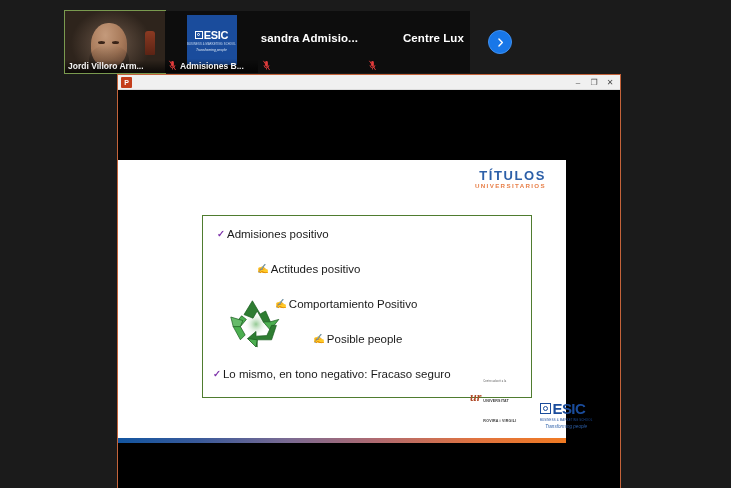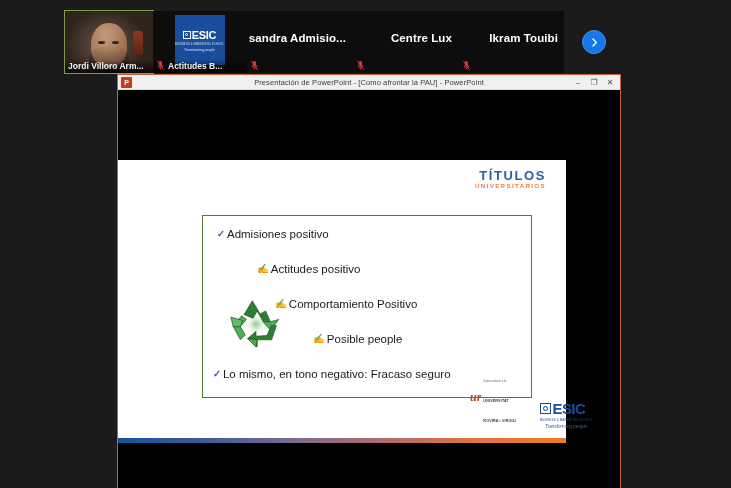--- a/index.html
+++ b/index.html
@@ -33,21 +33,21 @@
   }
   .tile-center-name {
     color:#ffffff; font-size:11.5px; font-weight:bold;
     letter-spacing:.1px; white-space:nowrap; text-align:center;
     padding:0 6px; margin-bottom:8px;
   }
   .mic-off { flex:none; width:9px; height:11px; display:block; }
   .mic-off-bottom { position:absolute; left:4px; bottom:2px; width:9px; height:11px; }
 
   
-  .video-tile { width:88px; }
+  .video-tile { width:100px; }
   .video-bg {
     position:absolute; inset:0;
     background:
       radial-gradient(ellipse 40px 34px at 46% 52%, #6d5b4c 0%, #4a3b30 55%, #2e241c 100%),
       linear-gradient(110deg, #5a6b3a 0%, #7d8a50 18%, #a8a277 33%, #8f7f5c 48%, #6b5440 62%, #4a3326 78%, #2a1c14 100%);
   }
   .head {
     position:absolute; left:26px; top:12px; width:36px; height:44px;
     border-radius:48% 48% 42% 42%;
     background:radial-gradient(ellipse at 40% 28%, #c49a7b 0%, #a87a5a 55%, #7e5640 100%);
@@ -200,21 +200,21 @@
         <div class="esic-sub">BUSINESS &amp; MARKETING SCHOOL</div>
         <div class="esic-tag">Transforming people</div>
       </div>
       <div class="tile-name">
         <svg class="mic-off" viewBox="0 0 12 16">
           <path d="M6 1.5a2 2 0 0 1 2 2v4a2 2 0 0 1-4 0v-4a2 2 0 0 1 2-2z" fill="#e03b3b"></path>
           <path d="M2.5 7.2v.6a3.5 3.5 0 0 0 7 0v-.6" stroke="#e03b3b" stroke-width="1.2" fill="none"></path>
           <path d="M6 11.3v2.6" stroke="#e03b3b" stroke-width="1.2"></path>
           <path d="M1.5 1.2 L10.5 14.6" stroke="#e03b3b" stroke-width="1.4"></path>
         </svg>
-        <span>Actitudes B...</span>
+        <span>Admisiones B...</span>
       </div>
     </div>
 
     <div class="tile name-tile">
       <div class="tile-center-name">sandra  Admisio...</div>
       <svg class="mic-off mic-off-bottom" viewBox="0 0 12 16">
         <path d="M6 1.5a2 2 0 0 1 2 2v4a2 2 0 0 1-4 0v-4a2 2 0 0 1 2-2z" fill="#e03b3b"></path>
         <path d="M2.5 7.2v.6a3.5 3.5 0 0 0 7 0v-.6" stroke="#e03b3b" stroke-width="1.2" fill="none"></path>
         <path d="M6 11.3v2.6" stroke="#e03b3b" stroke-width="1.2"></path>
         <path d="M1.5 1.2 L10.5 14.6" stroke="#e03b3b" stroke-width="1.4"></path>
@@ -224,45 +224,35 @@
     <div class="tile name-tile">
       <div class="tile-center-name">Centre Lux</div>
       <svg class="mic-off mic-off-bottom" viewBox="0 0 12 16">
         <path d="M6 1.5a2 2 0 0 1 2 2v4a2 2 0 0 1-4 0v-4a2 2 0 0 1 2-2z" fill="#e03b3b"></path>
         <path d="M2.5 7.2v.6a3.5 3.5 0 0 0 7 0v-.6" stroke="#e03b3b" stroke-width="1.2" fill="none"></path>
         <path d="M6 11.3v2.6" stroke="#e03b3b" stroke-width="1.2"></path>
         <path d="M1.5 1.2 L10.5 14.6" stroke="#e03b3b" stroke-width="1.4"></path>
       </svg>
     </div>
 
-    <div class="tile name-tile">
-      <div class="tile-center-name">Ikram Touibi</div>
-      <svg class="mic-off mic-off-bottom" viewBox="0 0 12 16">
-        <path d="M6 1.5a2 2 0 0 1 2 2v4a2 2 0 0 1-4 0v-4a2 2 0 0 1 2-2z" fill="#e03b3b"></path>
-        <path d="M2.5 7.2v.6a3.5 3.5 0 0 0 7 0v-.6" stroke="#e03b3b" stroke-width="1.2" fill="none"></path>
-        <path d="M6 11.3v2.6" stroke="#e03b3b" stroke-width="1.2"></path>
-        <path d="M1.5 1.2 L10.5 14.6" stroke="#e03b3b" stroke-width="1.4"></path>
-      </svg>
-    </div>
 
 
     <div class="spacer-tile">
       <div class="next-btn">
         <svg width="11" height="11" viewBox="0 0 12 12">
           <path d="M4.3 2.2 L8 6 L4.3 9.8" stroke="#ffffff" stroke-width="1.5" fill="none" stroke-linecap="round" stroke-linejoin="round"></path>
         </svg>
       </div>
     </div>
   </div>
 
   <div class="ppt-window">
 
     <div class="ppt-titlebar">
       <div class="ppt-icon">P</div>
-      <div class="ppt-title">Presentación de PowerPoint - [Como afrontar la PAU] - PowerPoint</div>
       <div class="win-ctrls">
         <div class="win-btn">–</div>
         <div class="win-btn">❐</div>
         <div class="win-btn">✕</div>
       </div>
     </div>
 
     <div class="ppt-stage">
 
       <div class="slide">

